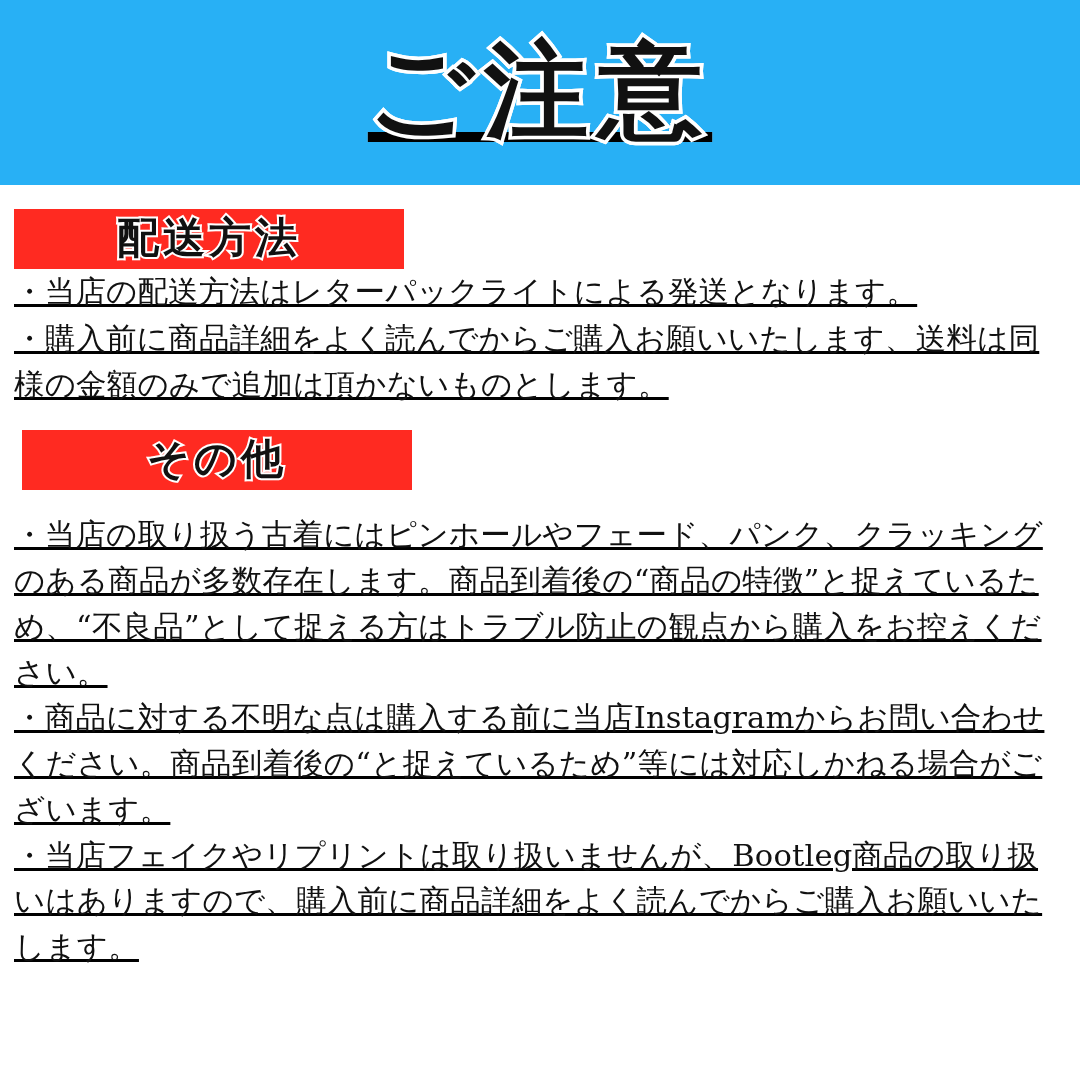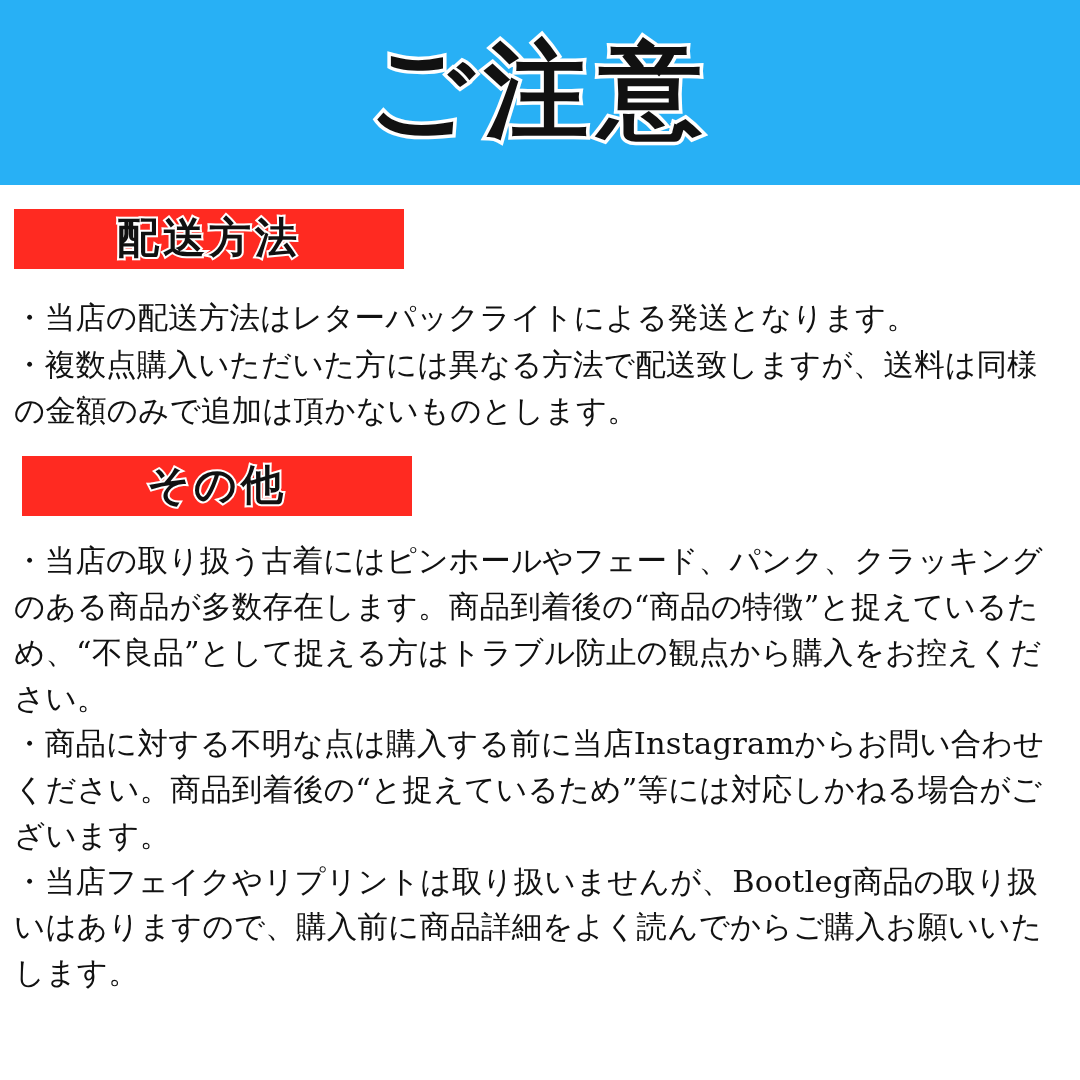--- a/index.html
+++ b/index.html
@@ -12,20 +12,21 @@
     background: #ffffff;
     font-family: "DejaVu Sans", "Liberation Sans", sans-serif;
     overflow: hidden;
   }
 
   .page {
     position: relative;
     width: 1080px;
     height: 1080px;
     box-sizing: border-box;
+    text-decoration: underline;
   }
 
   
   .header-banner {
     position: relative;
     width: 100%;
     height: 185px;
     background: #28b0f5;
     display: flex;
     align-items: center;
@@ -67,21 +68,20 @@
     paint-order: stroke fill;
     line-height: 1.1;
     display: inline-block;
   }
 
   .shipping-head { margin-top: 24px; }
   .other-head { margin-top: 22px; margin-left: 8px; }
 
   
   .body-block {
-    margin-top: 26px;
     font-family: "DejaVu Serif", "Liberation Serif", serif;
     font-size: 30.5px;
     line-height: 1.52;
     color: #111111;
     letter-spacing: 0.2px;
     padding-right: 6px;
   }
   .body-block p {
     margin: 0 0 0 0;
     text-indent: 0;
@@ -109,21 +109,21 @@
   </div>
 
   <div class="section">
 
     <div class="section-head shipping-head">
       <span class="section-head-text">配送方法</span>
     </div>
 
     <div class="body-block">
       <p>・当店の配送方法はレターパックライトによる発送となります。</p>
-      <p>・複数点購入いただいた方には異なる方法で配送致しますが、送料は同様の金額のみで追加は頂かないものとします。</p>
+      <p>・購入前に商品詳細をよく読んでからご購入お願いいたします、送料は同様の金額のみで追加は頂かないものとします。</p>
     </div>
 
   </div>
 
   <div class="section">
 
     <div class="section-head other-head">
       <span class="section-head-text">その他</span>
     </div>
 

